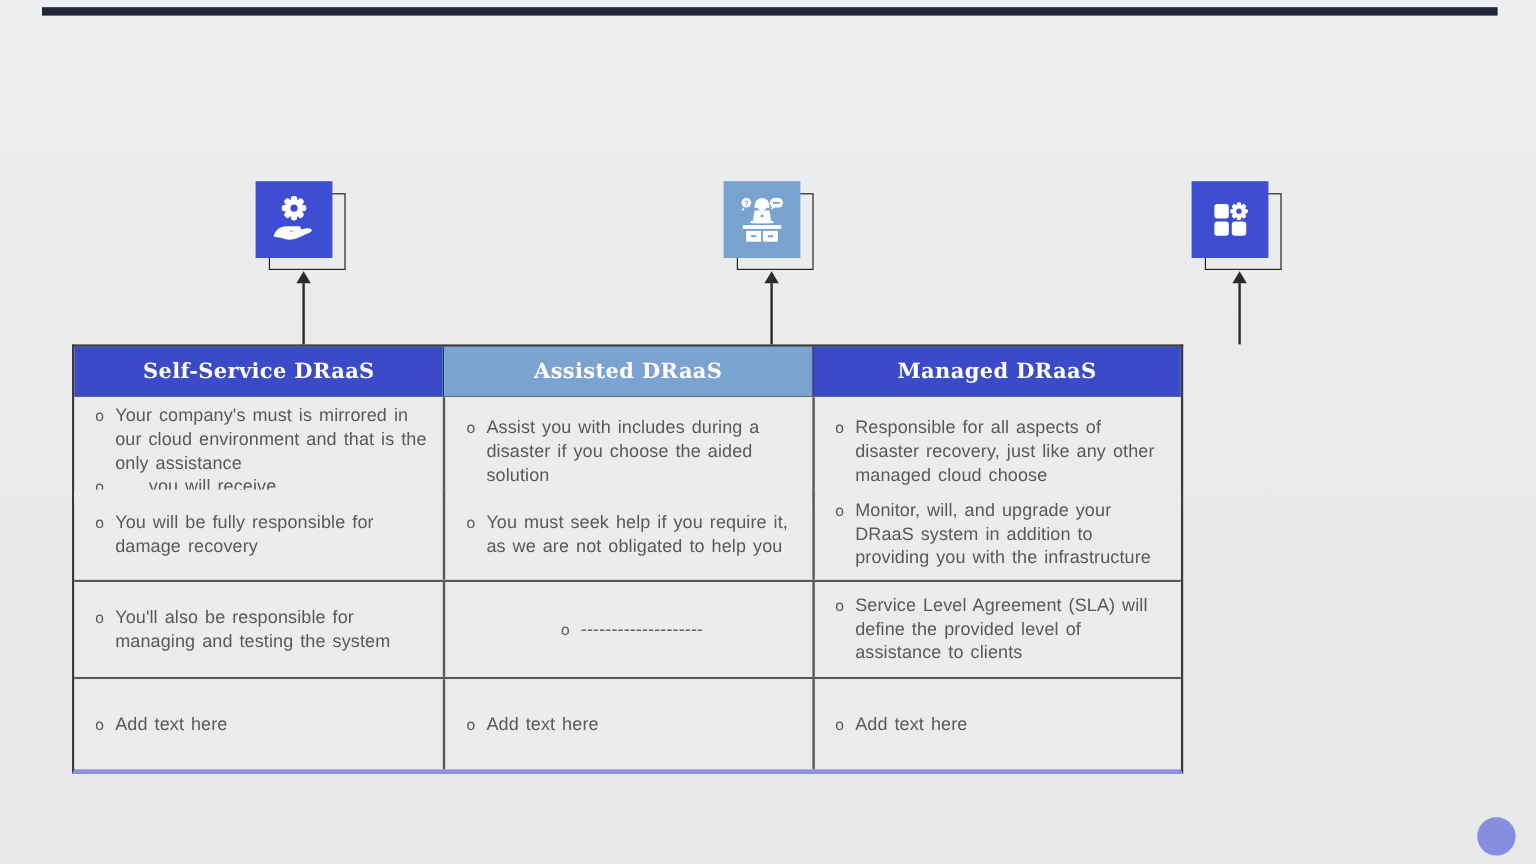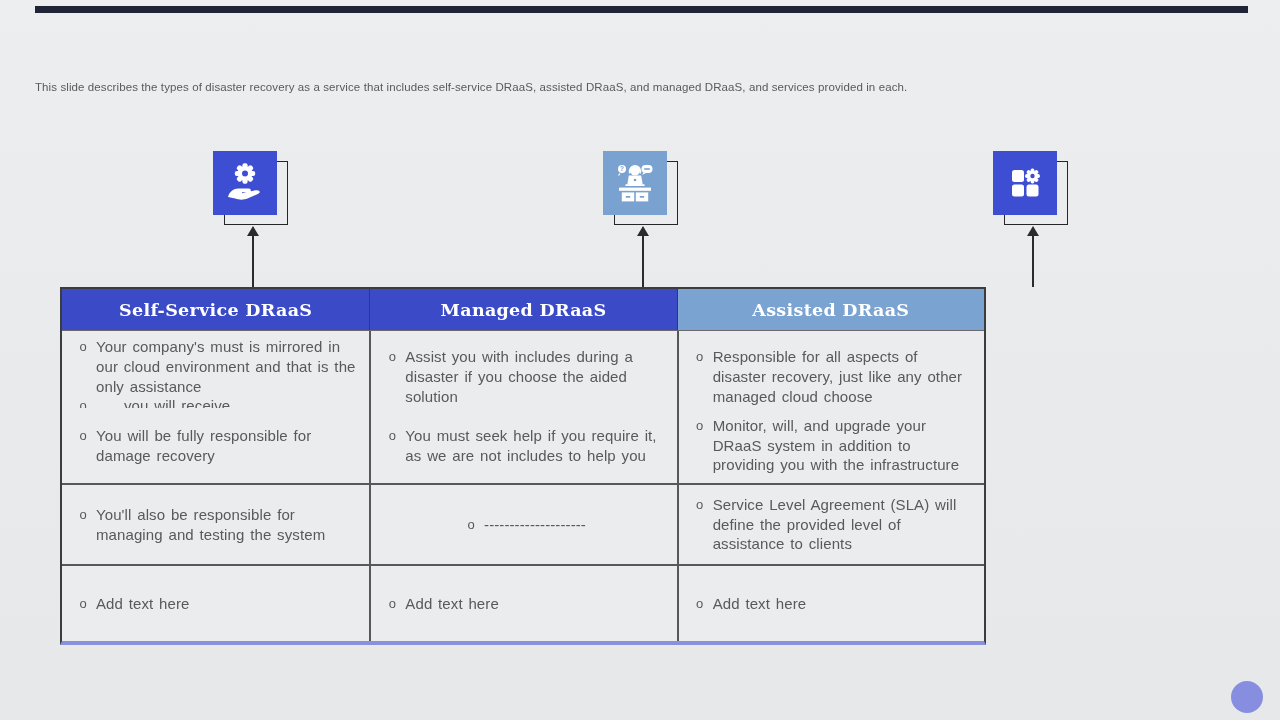--- a/index.html
+++ b/index.html
@@ -85,21 +85,20 @@
     background:#878ee0;
   }
 </style>
 </head>
 <body>
 
 <div class="slide">
 
   <div class="topbar"></div>
 
-  <div class="subtitle">This slide describes the types of disaster recovery as a service that includes self-service DRaaS, assisted DRaaS, and managed DRaaS, and services provided in each.</div>
 
   <div class="icon-group ig1">
     <div class="icon-outline"></div>
     <div class="icon-fill" style="background:#3e4ed2;">
       <svg width="48" height="48" viewBox="0 0 48 48">
         <g fill="#ffffff" transform="translate(24,14.5)">
           <rect x="-2.6" y="-10.2" width="5.2" height="20.4" rx="2"></rect>
           <rect x="-2.6" y="-10.2" width="5.2" height="20.4" rx="2" transform="rotate(45)"></rect>
           <rect x="-2.6" y="-10.2" width="5.2" height="20.4" rx="2" transform="rotate(90)"></rect>
           <rect x="-2.6" y="-10.2" width="5.2" height="20.4" rx="2" transform="rotate(135)"></rect>
@@ -166,22 +165,22 @@
   <div class="arrow-head ah1"></div>
   <div class="arrow-line al1"></div>
   <div class="arrow-head ah2"></div>
   <div class="arrow-line al2"></div>
   <div class="arrow-head ah3"></div>
   <div class="arrow-line al3"></div>
 
   <div class="dr-table">
     <div class="thead">
       <div class="th th-blue">Self-Service DRaaS</div>
+      <div class="th th-light">Assisted DRaaS</div>
       <div class="th th-blue">Managed DRaaS</div>
-      <div class="th th-light">Assisted DRaaS</div>
     </div>
 
     <div class="trow first r1">
       <div class="cell">
         <div class="bullet">
             <span class="bm">o</span>
             <span class="bt">Your company's must is mirrored in our cloud environment and that is the only assistance</span>
           </div>
         <div class="bullet">
             <span class="bm">o</span>
@@ -205,21 +204,21 @@
     <div class="trow r2">
       <div class="cell">
         <div class="bullet">
             <span class="bm">o</span>
             <span class="bt">You will be fully  responsible for damage recovery</span>
           </div>
       </div>
       <div class="cell">
         <div class="bullet">
             <span class="bm">o</span>
-            <span class="bt">You must seek help if you require it, as we are not includes to help you</span>
+            <span class="bt">You must seek help if you require it, as we are not obligated to help you</span>
           </div>
       </div>
       <div class="cell">
         <div class="bullet">
             <span class="bm">o</span>
             <span class="bt">Monitor, will, and upgrade your DRaaS system in addition to providing you with the infrastructure</span>
           </div>
       </div>
     </div>
 

